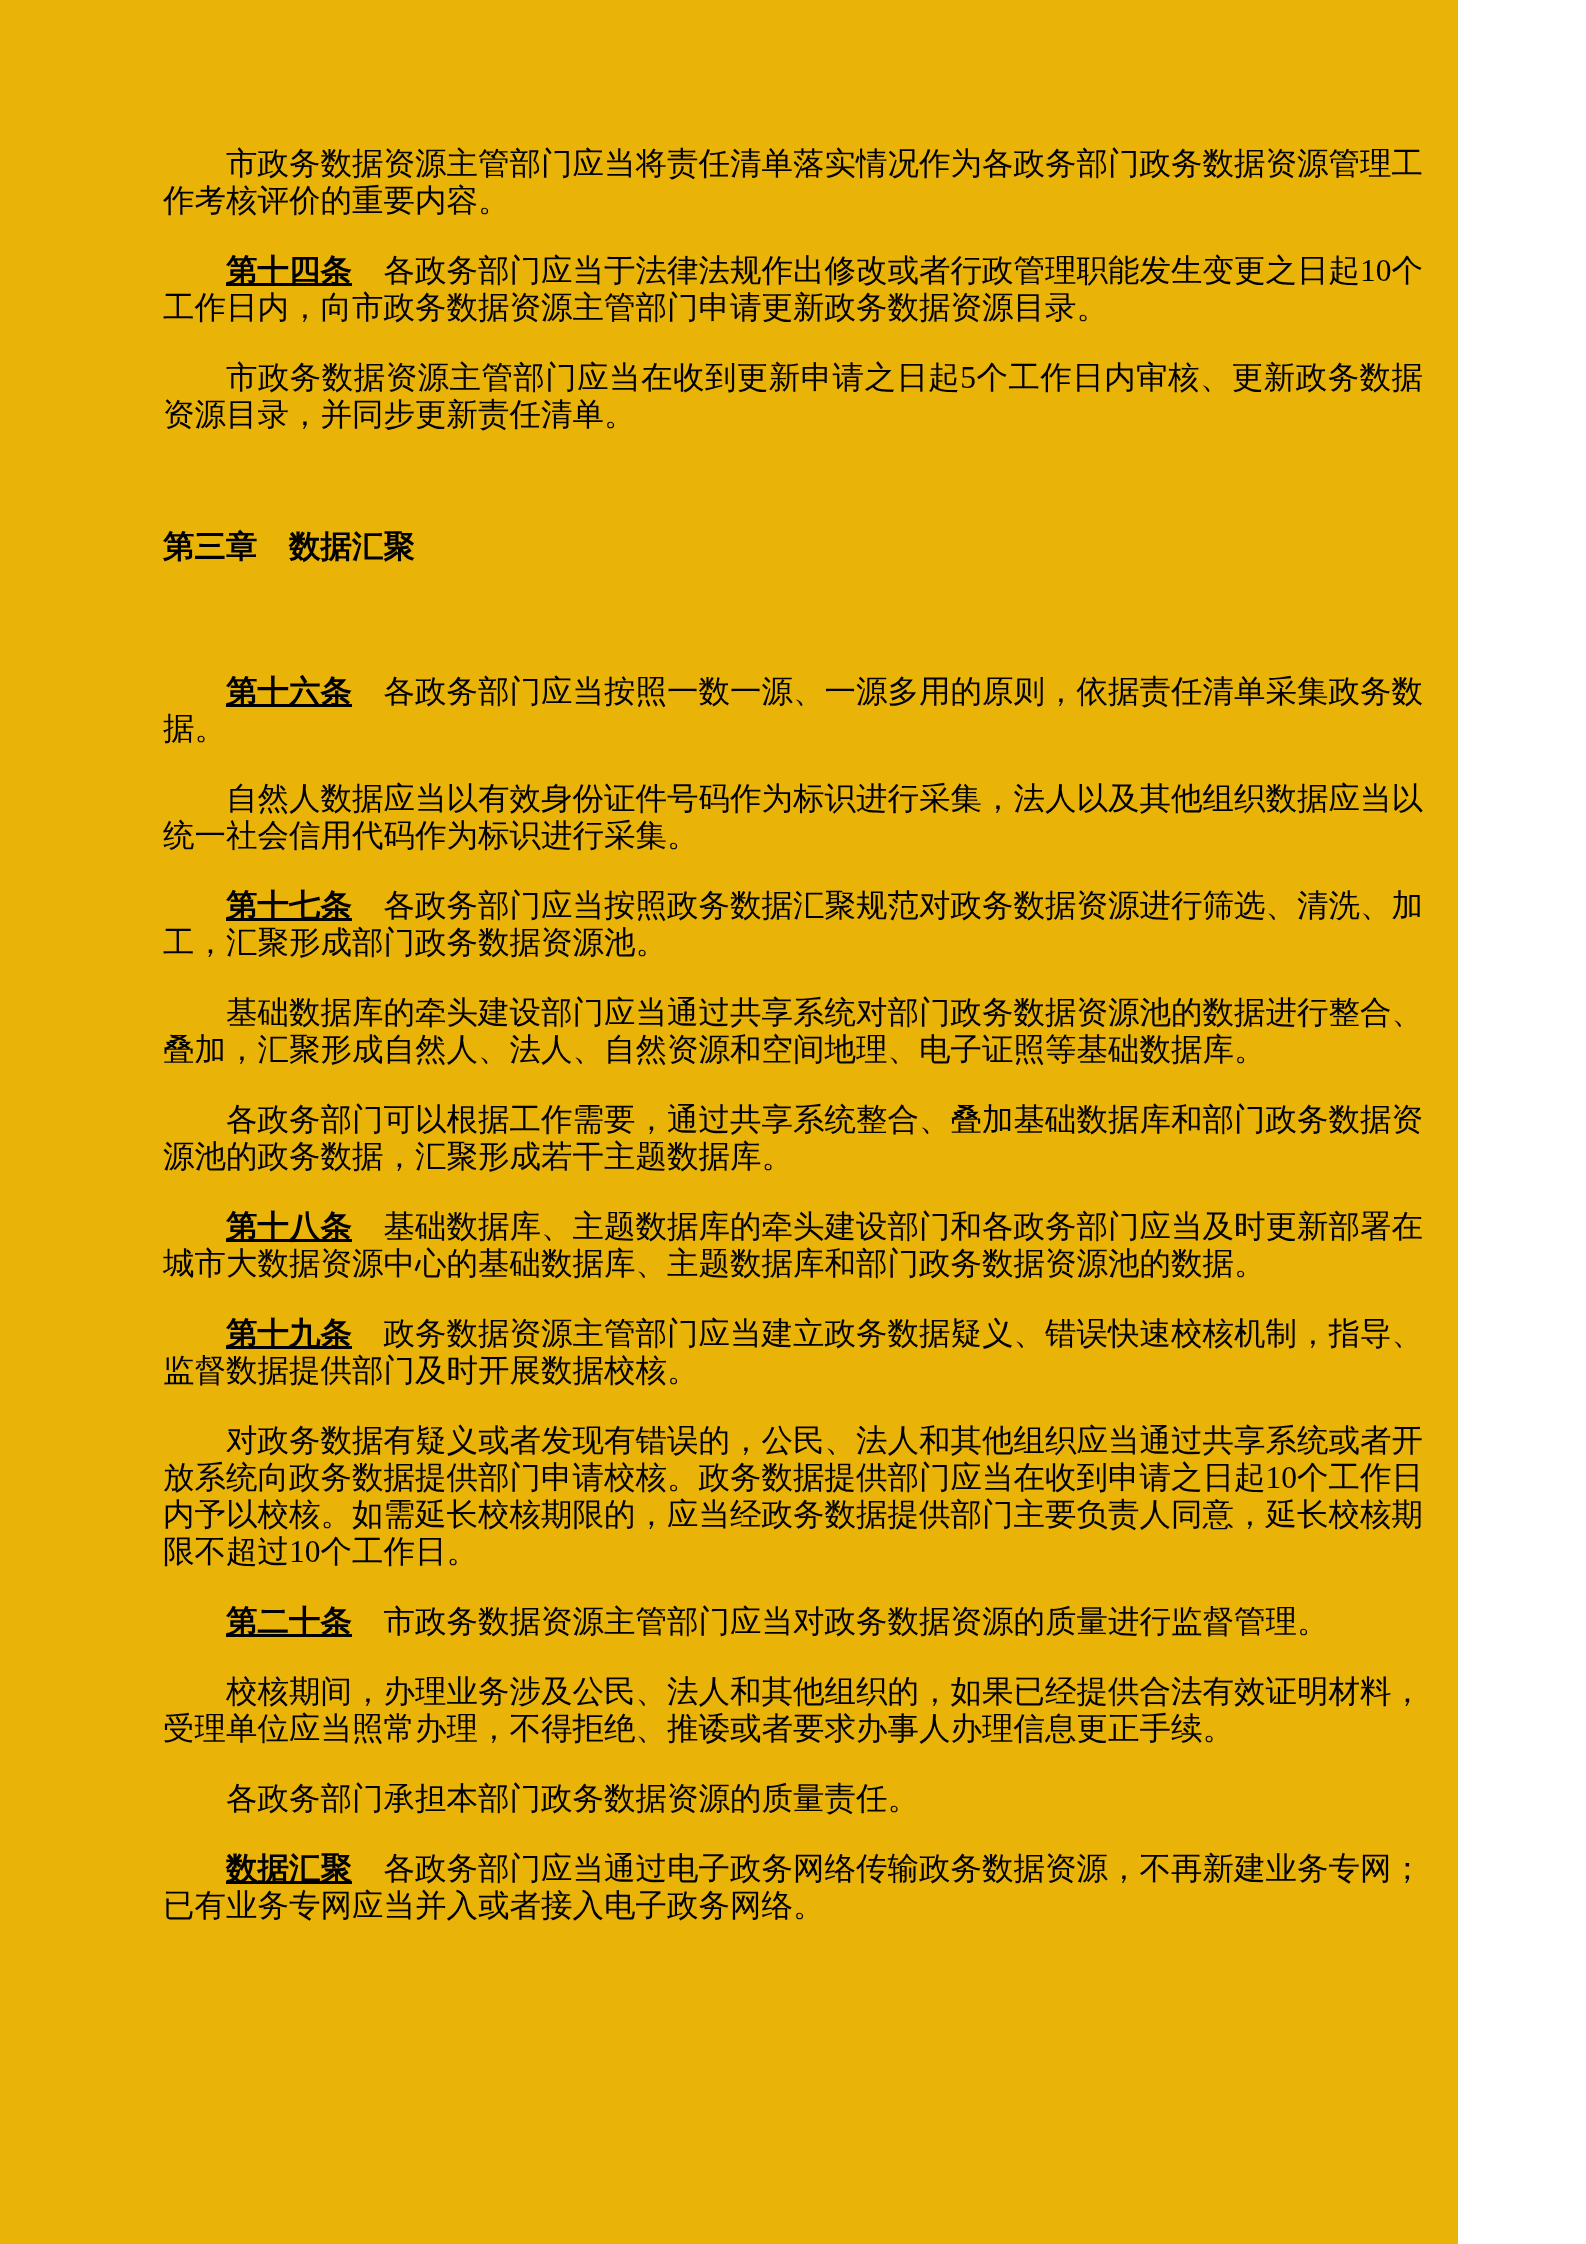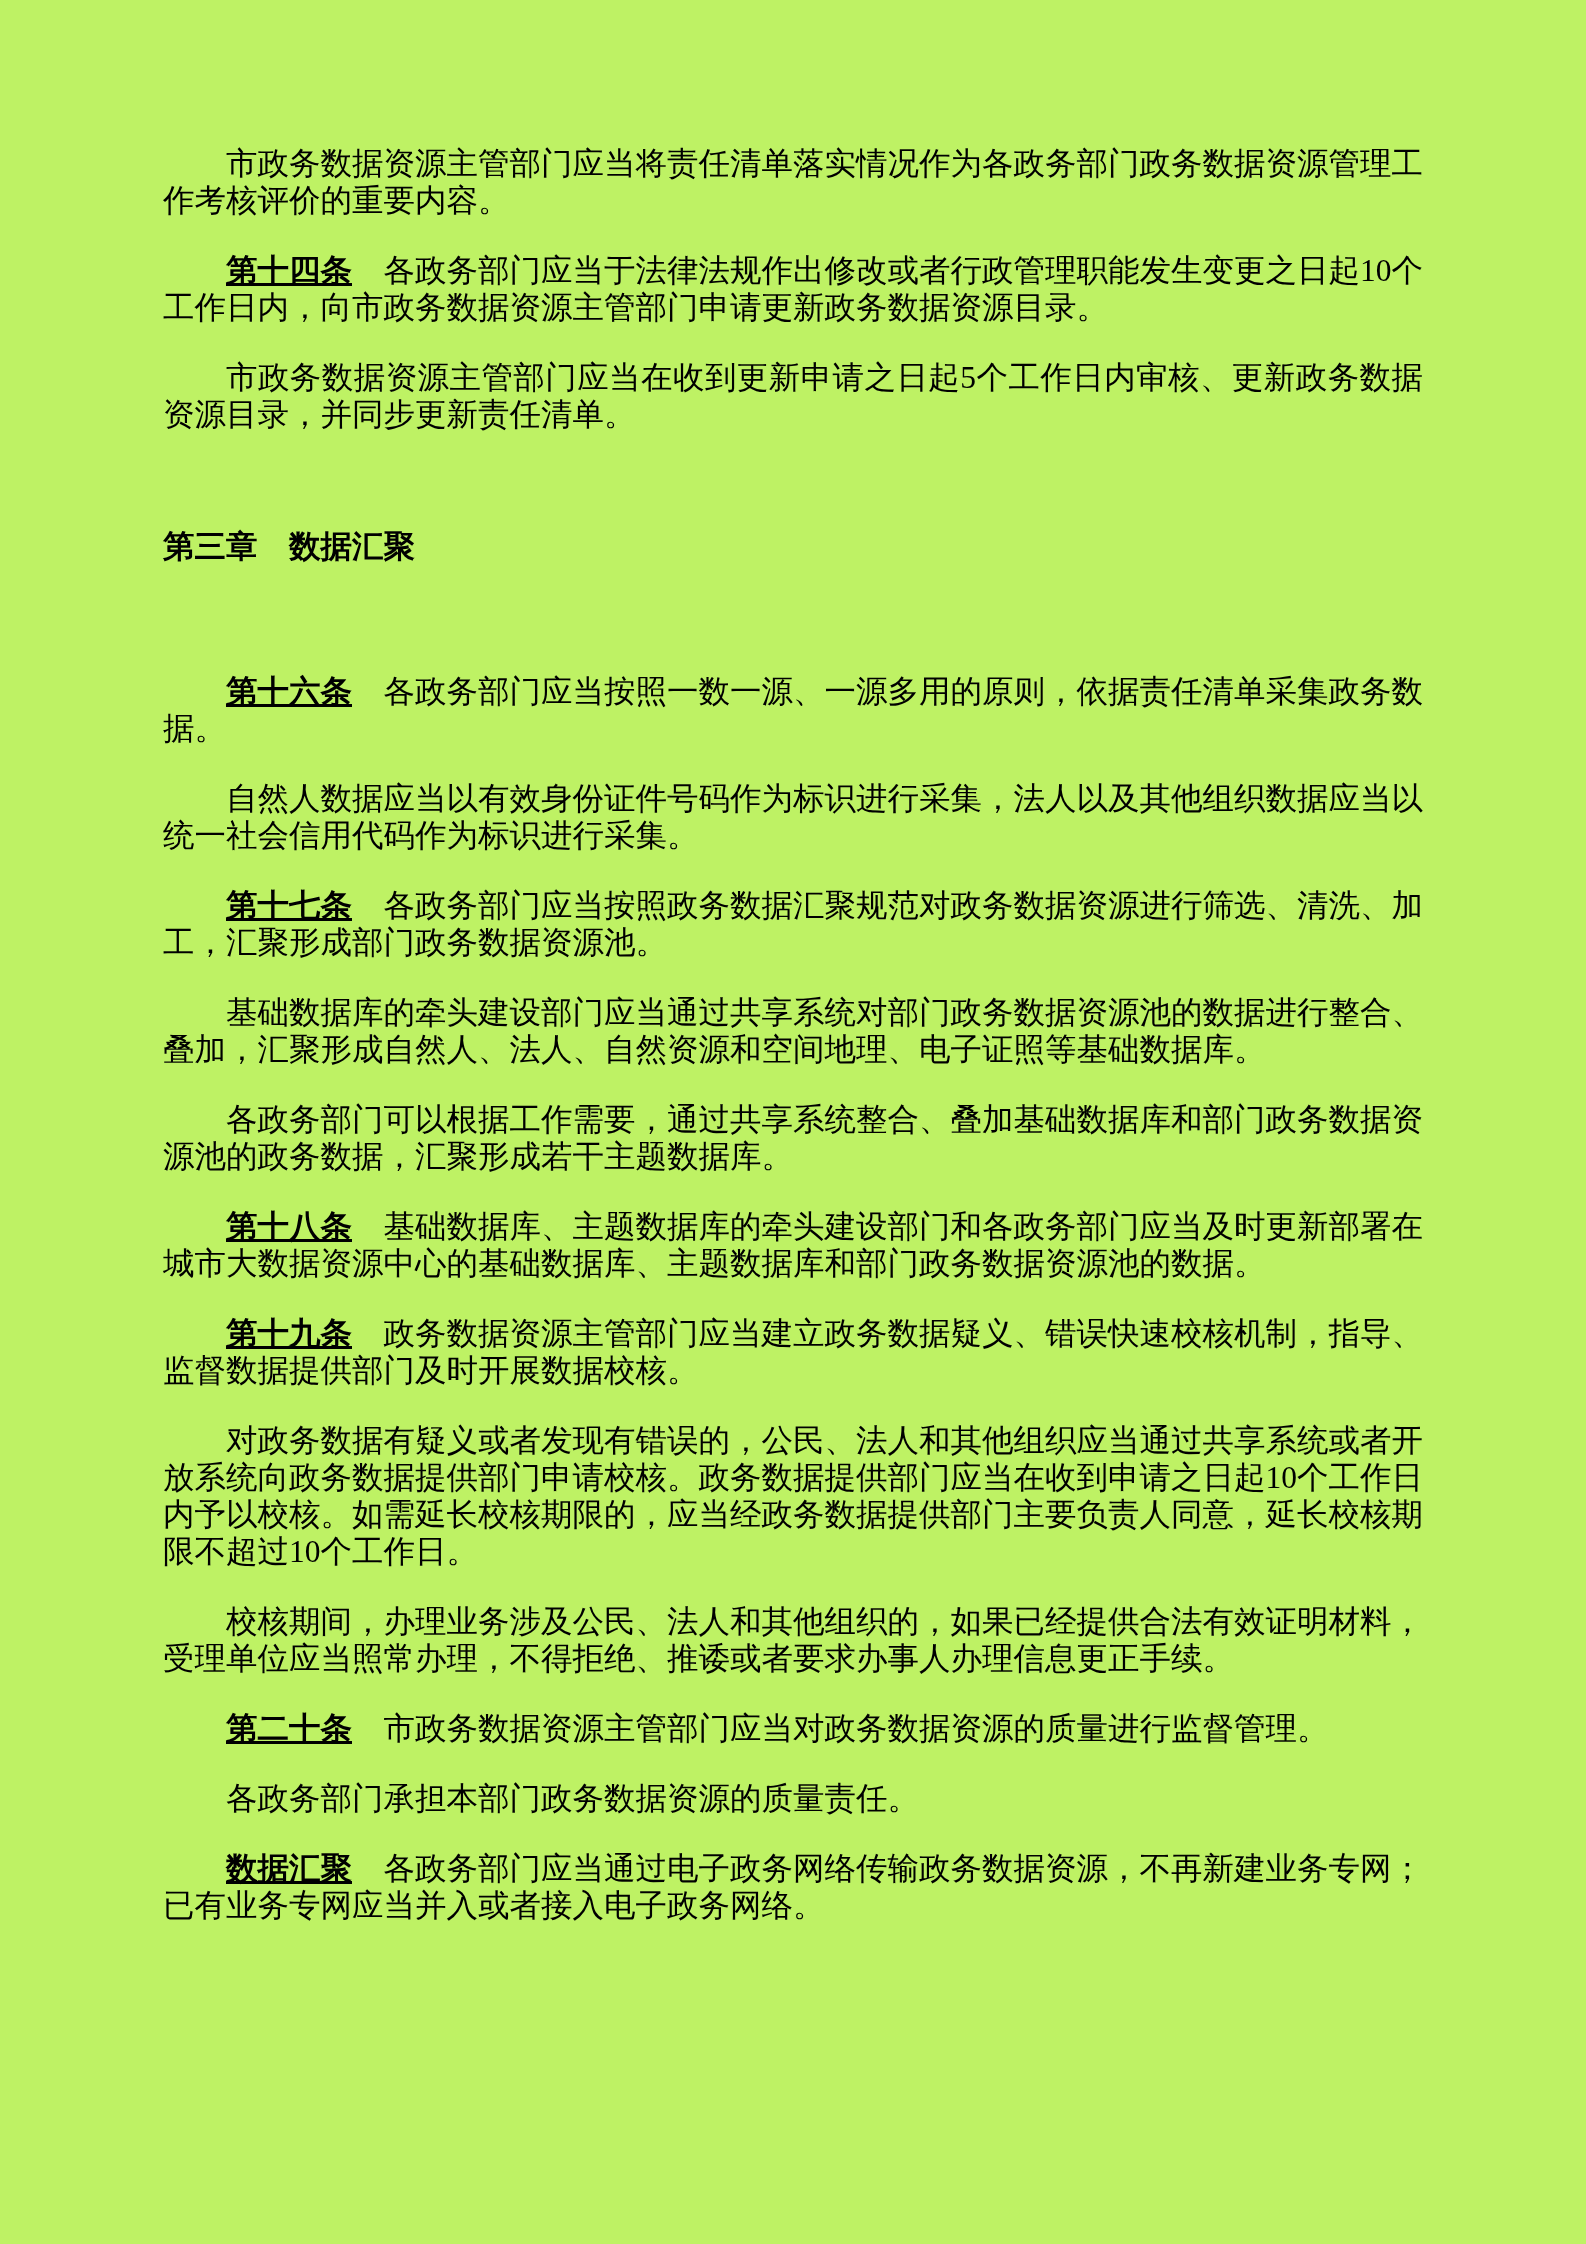--- a/index.html
+++ b/index.html
@@ -2,23 +2,23 @@
 <html><head>
 <meta charset="utf-8">
 <style>
   html, body {
     margin: 0;
     padding: 0;
     background: #ffffff;
   }
   .page {
     position: relative;
-    width: 1586px;
+    width: 1458px;
     height: 2244px;
-    background: #bef264;
+    background: #eab308;
     overflow: hidden;
   }
   .content {
     position: absolute;
     left: 163px;
     top: 145px;
     width: 1260px;
     font-family: "Liberation Serif", "DejaVu Serif", serif;
     font-size: 31.5px;
     line-height: 37px;
@@ -65,22 +65,22 @@
     <p class="para"><b></b><span>基础数据库的牵头建设部门应当通过共享系统对部门政务数据资源池的数据进行整合、叠加，汇聚形成自然人、法人、自然资源和空间地理、电子证照等基础数据库。</span></p>
 
     <p class="para"><b></b><span>各政务部门可以根据工作需要，通过共享系统整合、叠加基础数据库和部门政务数据资源池的政务数据，汇聚形成若干主题数据库。</span></p>
 
     <p class="para"><b>第十八条</b><span>　基础数据库、主题数据库的牵头建设部门和各政务部门应当及时更新部署在城市大数据资源中心的基础数据库、主题数据库和部门政务数据资源池的数据。</span></p>
 
     <p class="para"><b>第十九条</b><span>　政务数据资源主管部门应当建立政务数据疑义、错误快速校核机制，指导、监督数据提供部门及时开展数据校核。</span></p>
 
     <p class="para"><b></b><span>对政务数据有疑义或者发现有错误的，公民、法人和其他组织应当通过共享系统或者开放系统向政务数据提供部门申请校核。政务数据提供部门应当在收到申请之日起10个工作日内予以校核。如需延长校核期限的，应当经政务数据提供部门主要负责人同意，延长校核期限不超过10个工作日。</span></p>
 
+    <p class="para"><b>第二十条</b><span>　市政务数据资源主管部门应当对政务数据资源的质量进行监督管理。</span></p>
+
     <p class="para"><b></b><span>校核期间，办理业务涉及公民、法人和其他组织的，如果已经提供合法有效证明材料，受理单位应当照常办理，不得拒绝、推诿或者要求办事人办理信息更正手续。</span></p>
-
-    <p class="para"><b>第二十条</b><span>　市政务数据资源主管部门应当对政务数据资源的质量进行监督管理。</span></p>
 
     <p class="para"><b></b><span>各政务部门承担本部门政务数据资源的质量责任。</span></p>
 
     <p class="para"><b>数据汇聚</b><span>　各政务部门应当通过电子政务网络传输政务数据资源，不再新建业务专网；已有业务专网应当并入或者接入电子政务网络。</span></p>
 
   </div>
 </div>
 
 </body></html>

